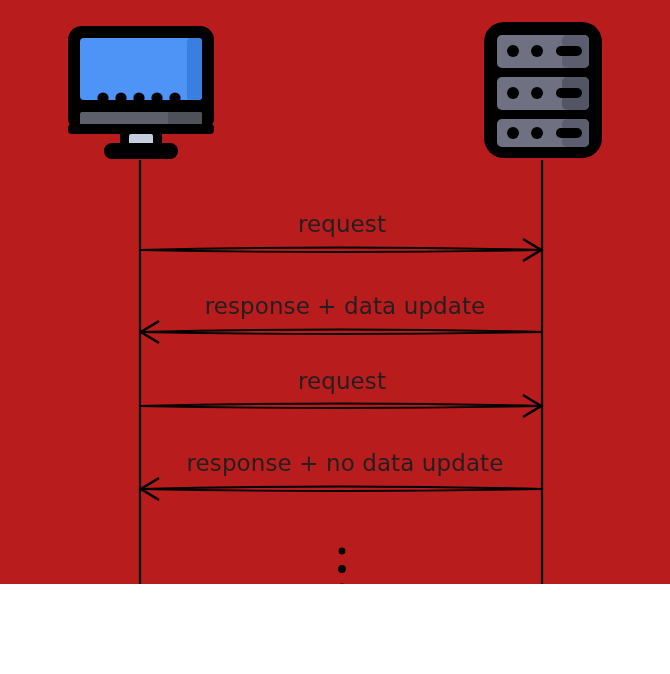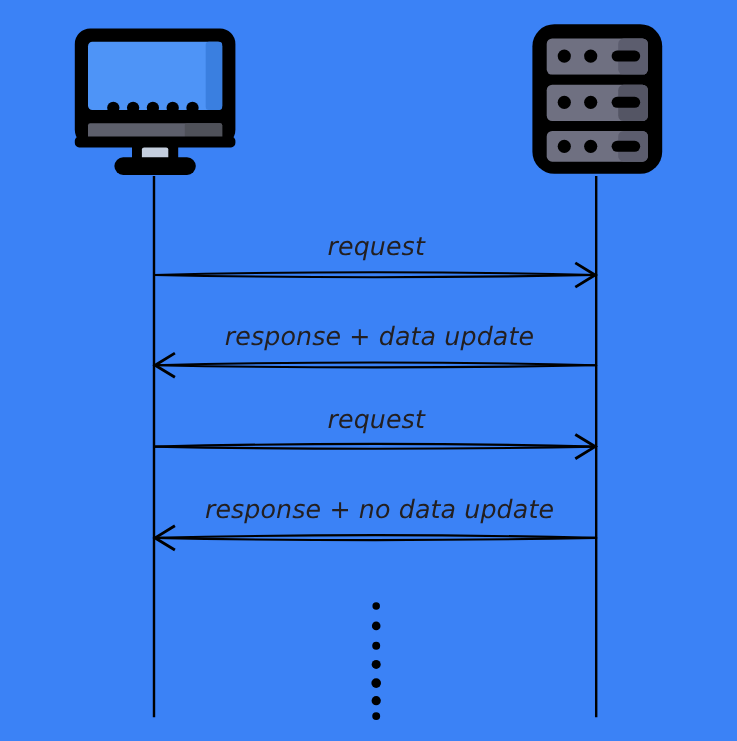--- a/index.html
+++ b/index.html
@@ -7,24 +7,23 @@
     margin: 0;
     padding: 0;
     background: #ffffff;
   }
   body {
     font-family: "DejaVu Sans", sans-serif;
   }
   #diagram-root {
     position: relative;
     width: 670px;
-    height: 674px;
-    background: #3b82f6;
+    height: 584px;
+    background: #b91c1c;
     overflow: hidden;
-    font-style: italic;
   }
   #diagram-svg {
     position: absolute;
     top: 0;
     left: 0;
     width: 670px;
     height: 674px;
     display: block;
   }
   .msg-label {

